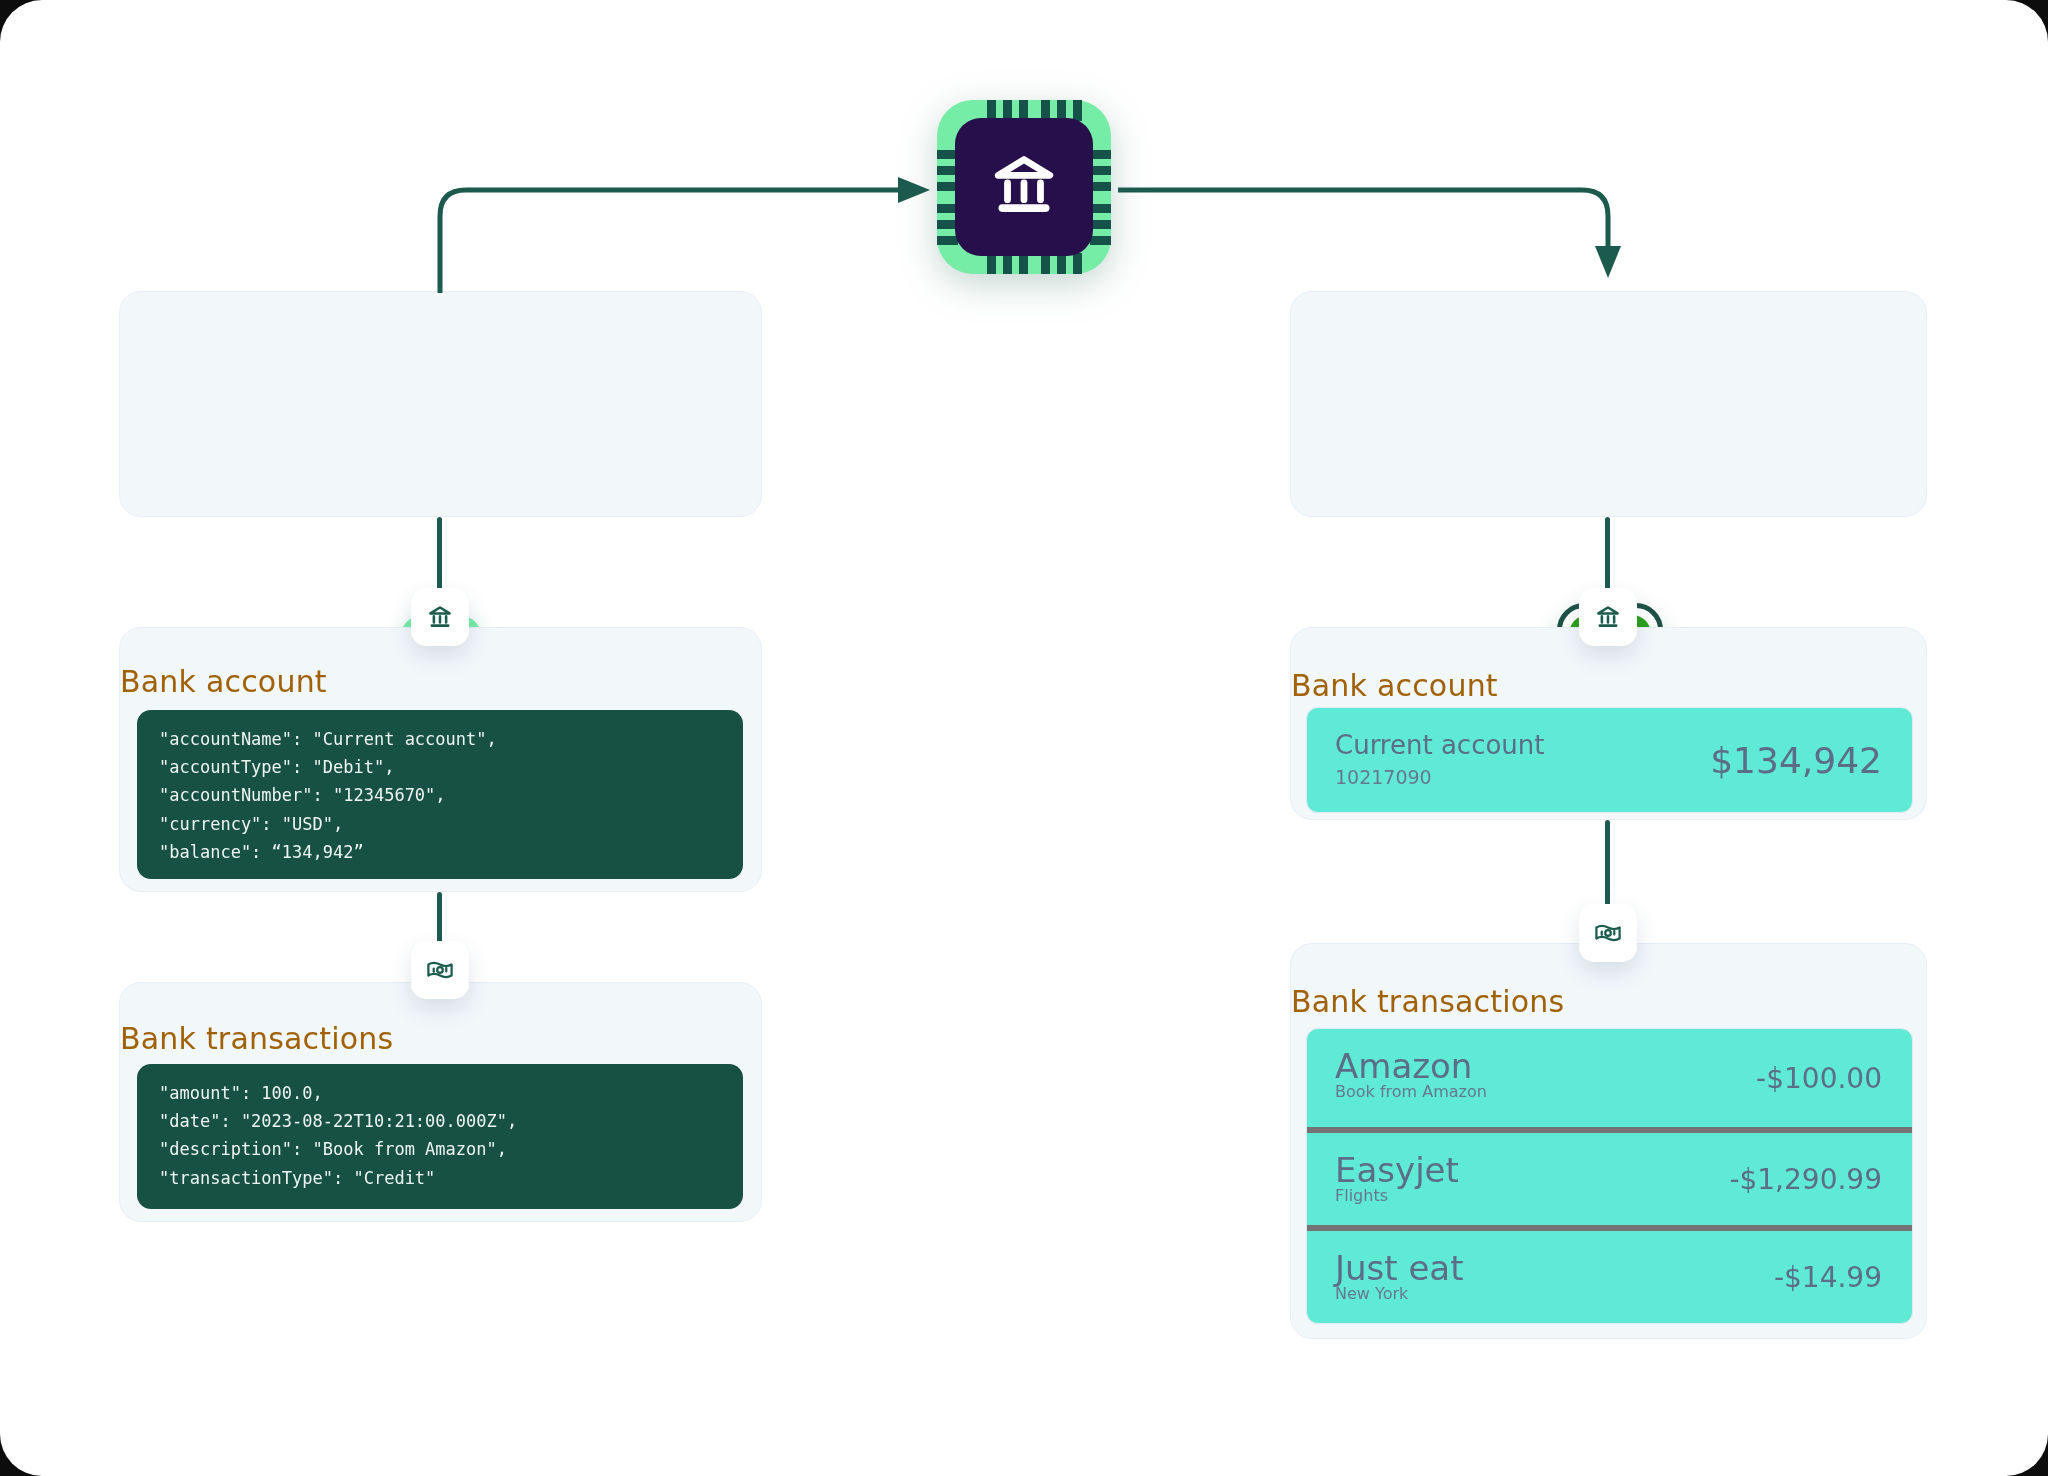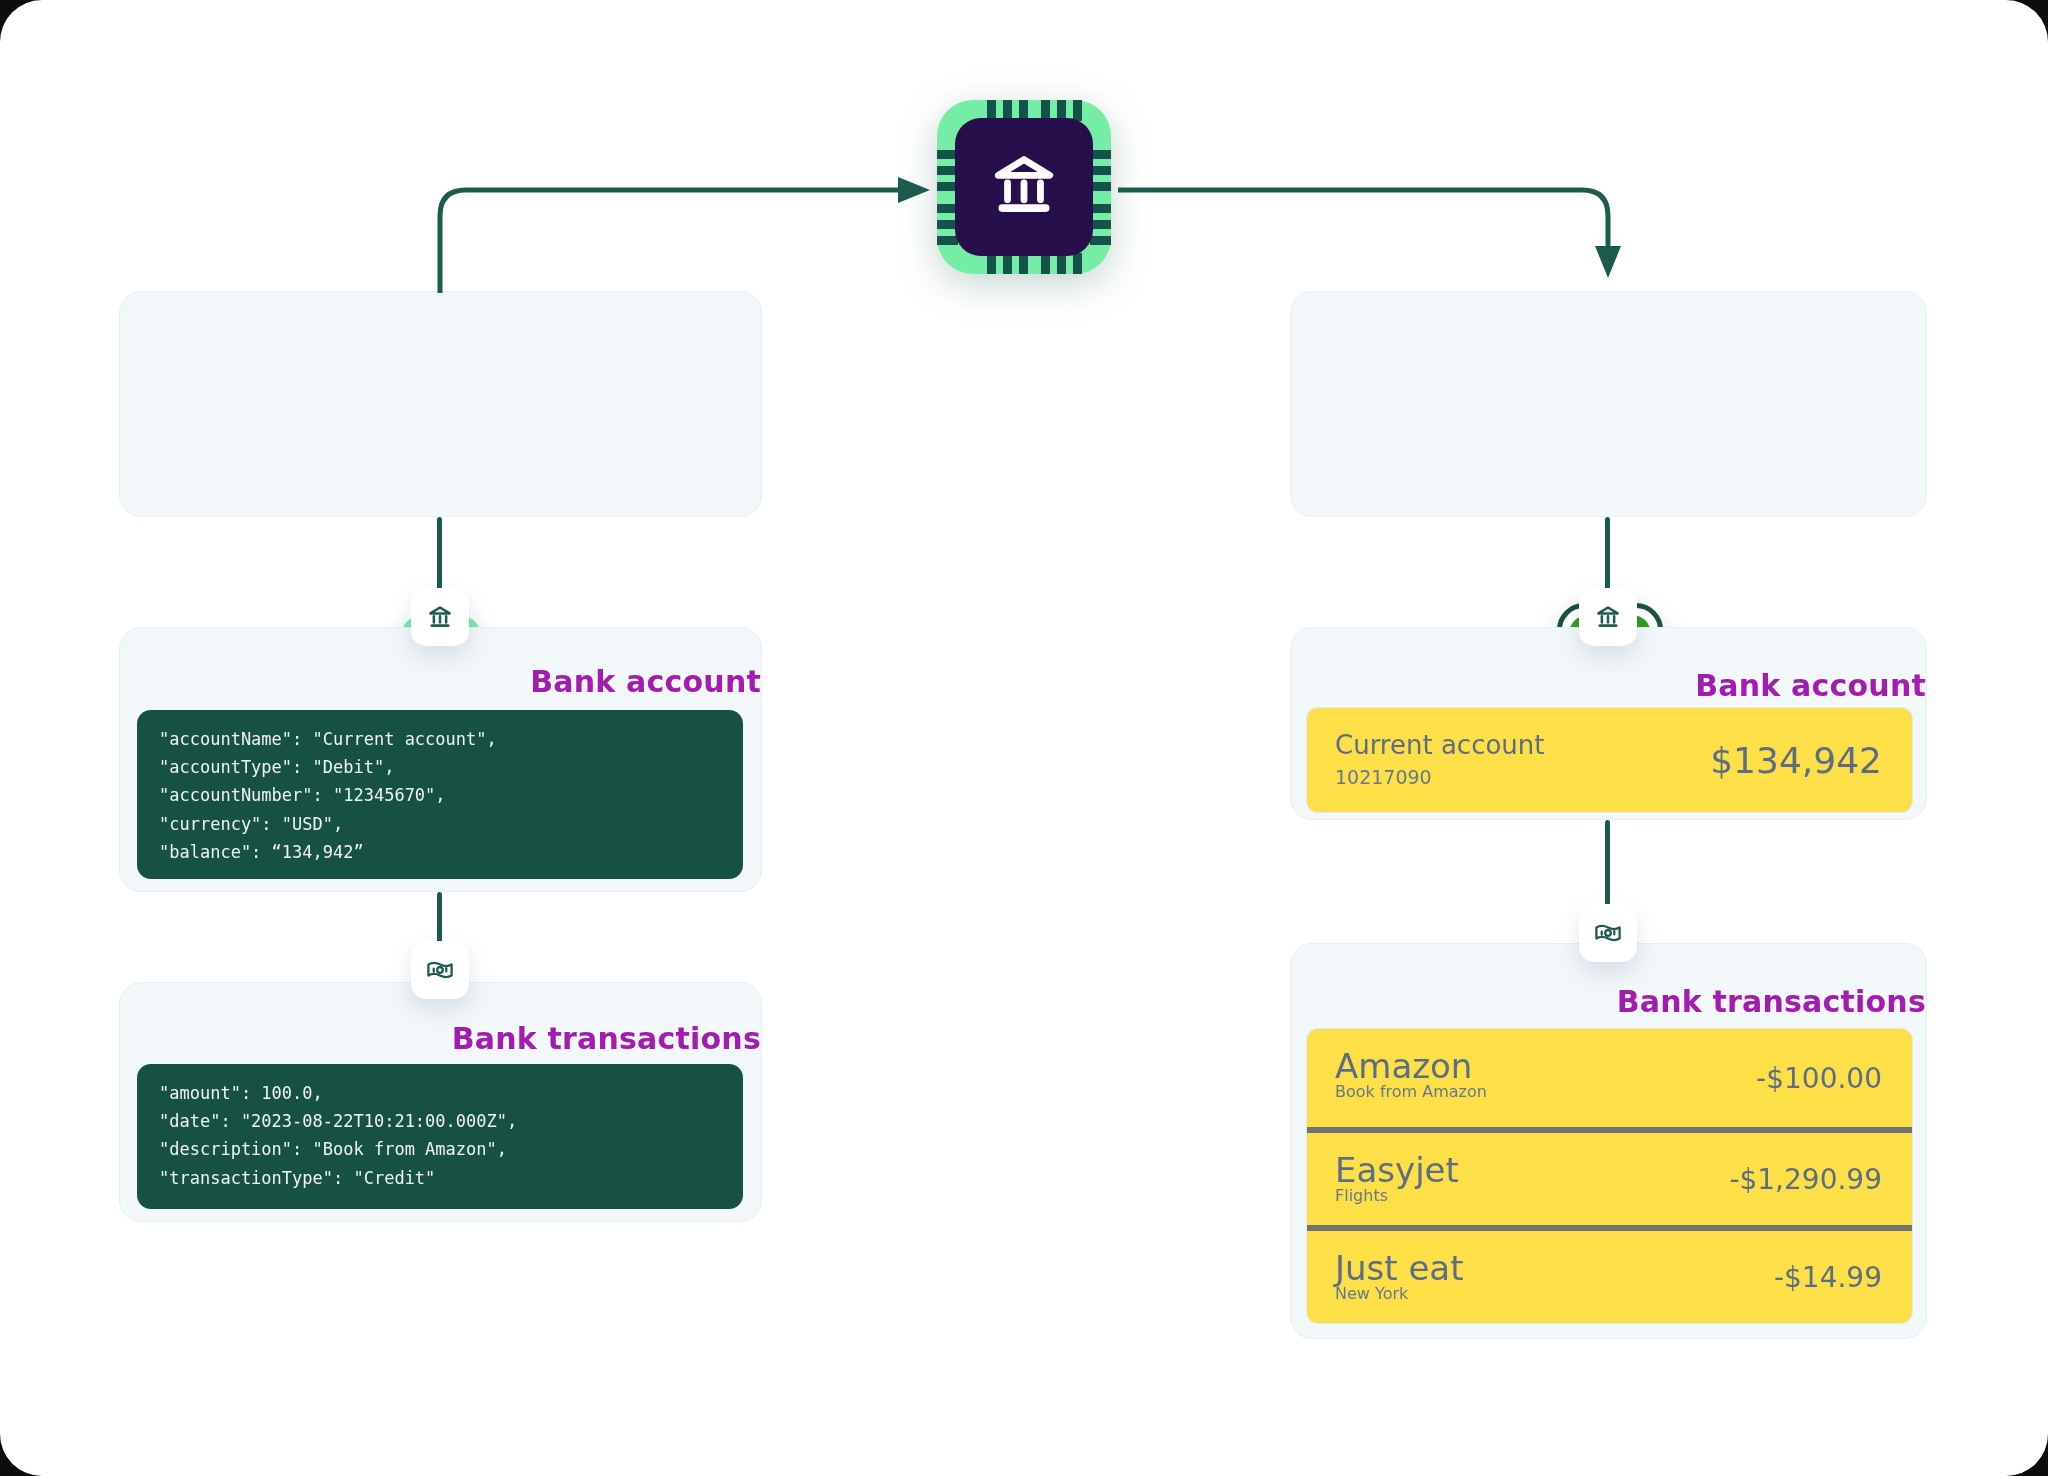--- a/index.html
+++ b/index.html
@@ -8,22 +8,22 @@
   .canvas {
     position:relative; width:2048px; height:1476px;
     background:#ffffff; border-radius:42px; overflow:hidden;
   }
   
   .big-card {
     position:absolute; background:#f2f7fa; border:1px solid #e7eef6;
     border-radius:22px;
   }
   .card-title {
-    position:absolute; width:100%; text-align:right;
-    font-size:30px; font-weight:700; color:#a21caf; letter-spacing:0.2px;
+    position:absolute; width:100%; text-align:left;
+    font-size:30px; font-weight:400; color:#a16207; letter-spacing:0.2px;
   }
   
   .icon-row {
     position:absolute; left:0; top:312px; width:100%; height:104px;
     display:flex; justify-content:center; align-items:center; gap:30px;
   }
   .tile {
     display:flex; justify-content:center; align-items:center;
     border-radius:14px; flex:0 0 auto;
   }
@@ -58,21 +58,21 @@
     box-shadow:0 10px 22px rgba(40,70,110,.14); color:#1b5c4c; z-index:5;
   }
   
   .code-block {
     position:absolute; background:#175144; border-radius:14px;
     color:#eef4f1; font-family:"DejaVu Sans Mono","Liberation Mono",monospace;
     font-size:17px; line-height:28.2px; padding:15px 22px;
   }
   
   .inner-card {
-    position:absolute; background:#fde047; border:1.5px solid #e1eaf4;
+    position:absolute; background:#5eead4; border:1.5px solid #e1eaf4;
     border-radius:12px;
   }
   .acct-name { position:absolute; left:28px; top:22px; font-size:26px; color:#5d6d86; }
   .acct-num  { position:absolute; left:28px; top:58px; font-size:19px; color:#68778f; }
   .acct-bal  { position:absolute; right:30px; top:0; height:100%;
                display:flex; align-items:center; font-size:36px; color:#5d6d86; }
   .txn-row { position:relative; height:98px; }
   .txn-row + .txn-row { border-top:6px solid #737373; }
   .txn-name { position:absolute; left:28px; top:17px; font-size:34px; color:#5d6d86; }
   .txn-desc { position:absolute; left:28px; top:53px; font-size:16px; color:#68778f; }

